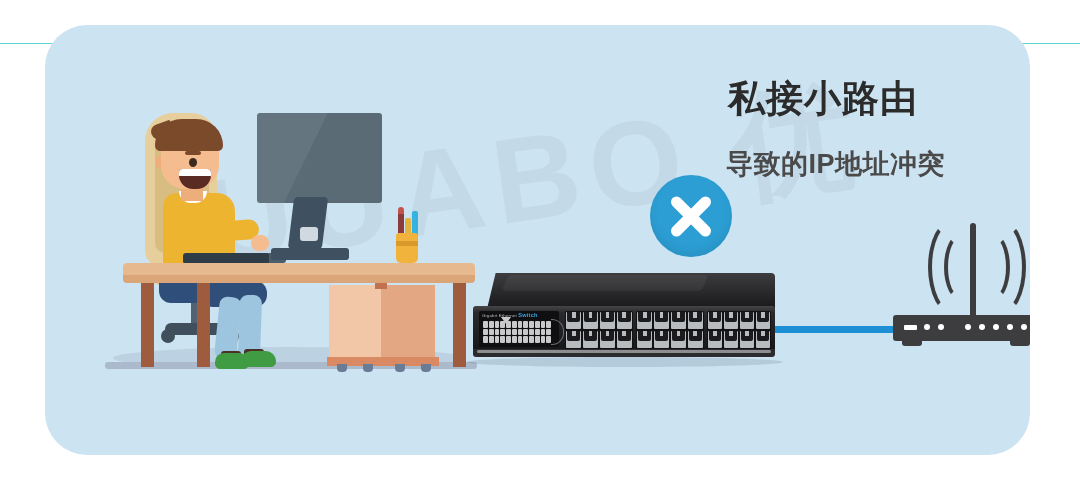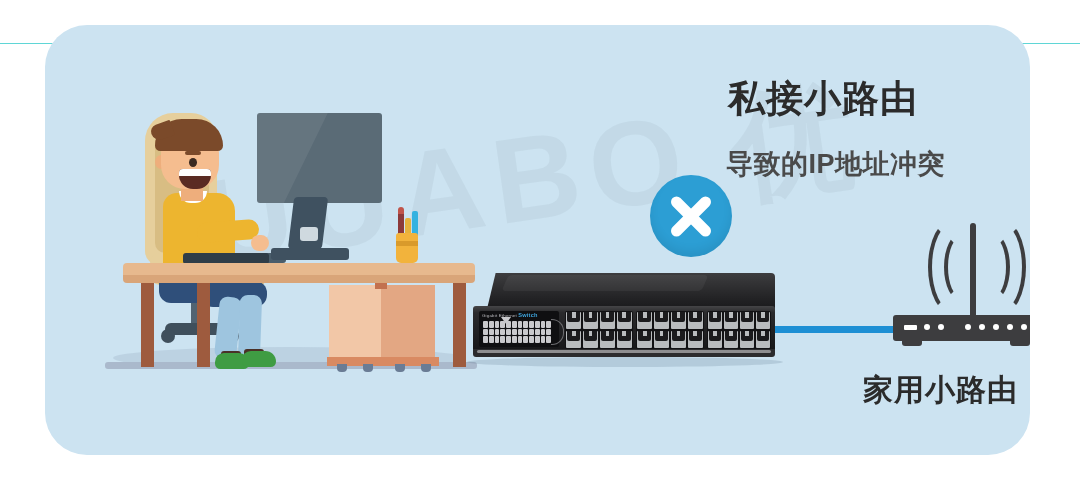--- a/index.html
+++ b/index.html
@@ -591,21 +591,20 @@
       <div class="desk-top-edge"></div>
       <div class="desk-leg" style="left:36px"></div>
       <div class="desk-leg" style="left:92px"></div>
       <div class="desk-leg" style="left:348px"></div>
     </div>
 
     <div class="title">
       <span class="light">私接</span><span class="heavy">小路由</span>
     </div>
     <div class="subtitle">导致的IP地址冲突</div>
-    <div class="router-label">家用小路由</div>
 
     <div class="x-badge">
       <i class="a"></i>
       <i class="b"></i>
     </div>
 
     <div class="cable"></div>
 
     <div class="switch">
       <div class="sw-shadow"></div>

